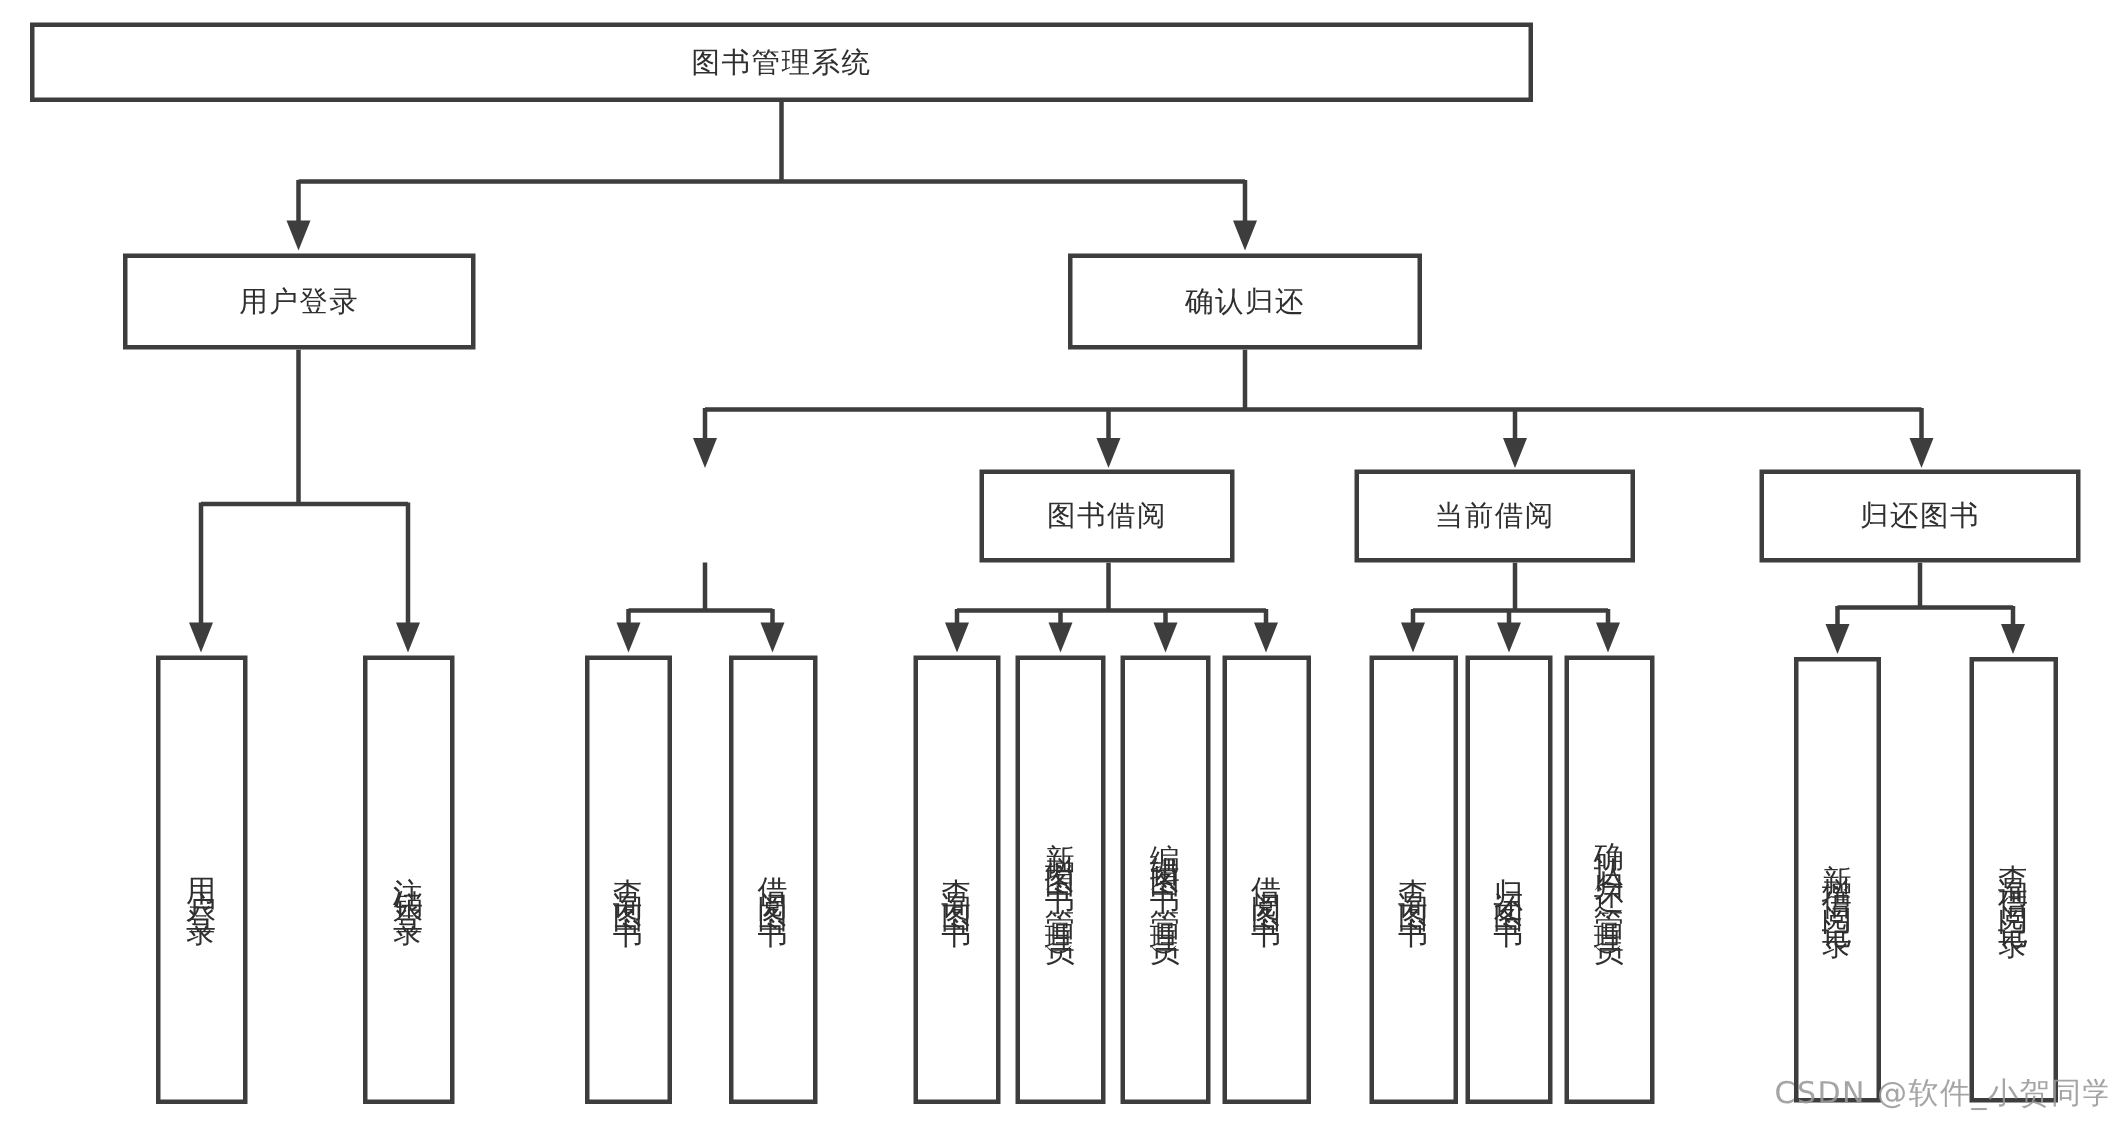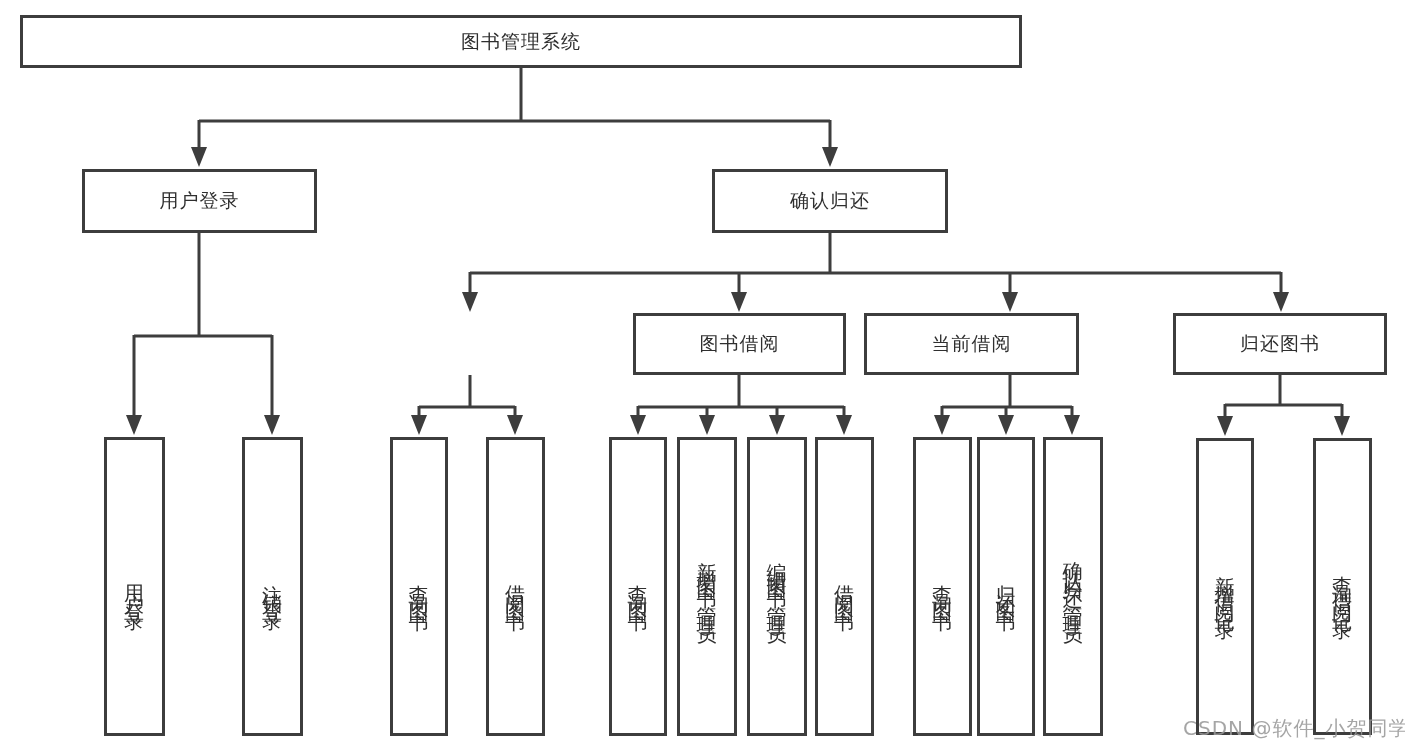--- a/index.html
+++ b/index.html
@@ -99,24 +99,24 @@
     <span class="lbl">图书管理系统</span>
   </div>
 
   <div class="node" style="left:82px;top:169px;width:235px;height:64px">
     <span class="lbl">用户登录</span>
   </div>
   <div class="node" style="left:712px;top:169px;width:236px;height:64px">
     <span class="lbl">确认归还</span>
   </div>
 
-  <div class="node" style="left:633px;top:313px;width:213px;height:62px">
+  <div class="node" style="left:653px;top:313px;width:170px;height:62px">
     <span class="lbl">图书借阅</span>
   </div>
-  <div class="node" style="left:864px;top:313px;width:215px;height:62px">
+  <div class="node" style="left:903px;top:313px;width:187px;height:62px">
     <span class="lbl">当前借阅</span>
   </div>
   <div class="node" style="left:1173px;top:313px;width:214px;height:62px">
     <span class="lbl">归还图书</span>
   </div>
 
   <div class="node leaf" style="left:104px;top:437px;width:61px;height:299px">
     <span class="lbl">用户登录</span>
   </div>
   <div class="node leaf" style="left:242px;top:437px;width:61px;height:299px">

